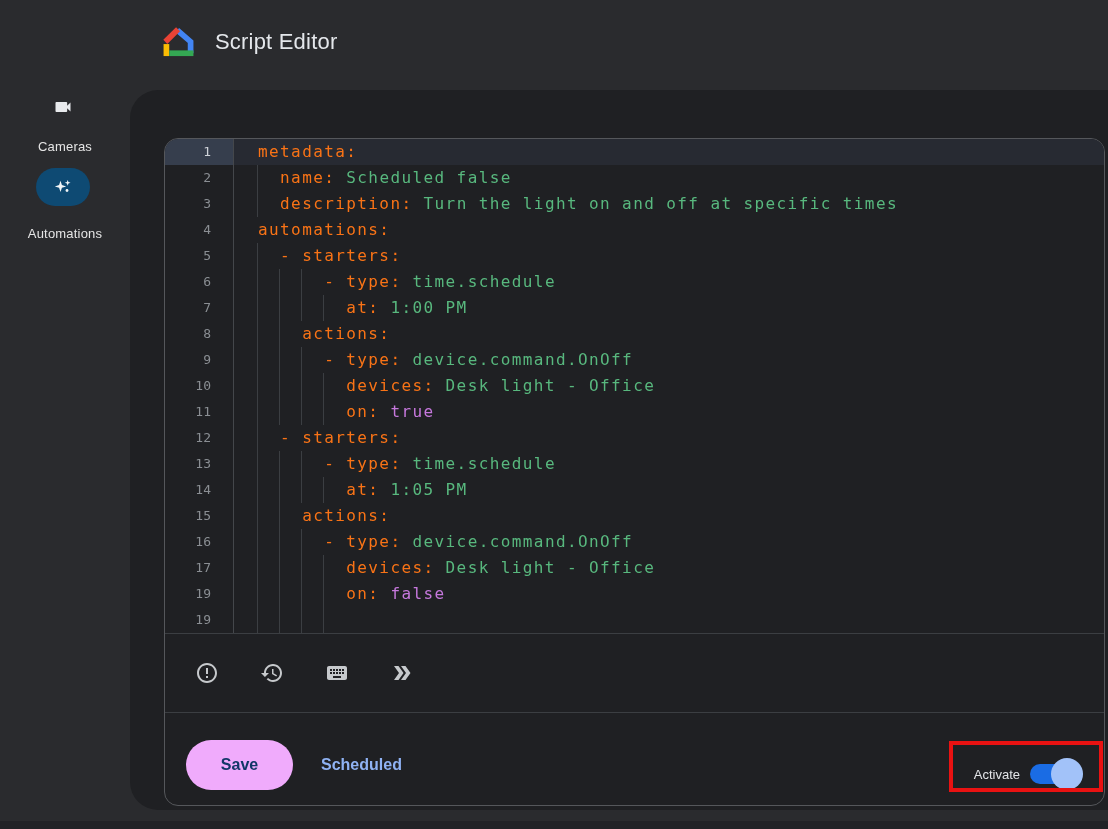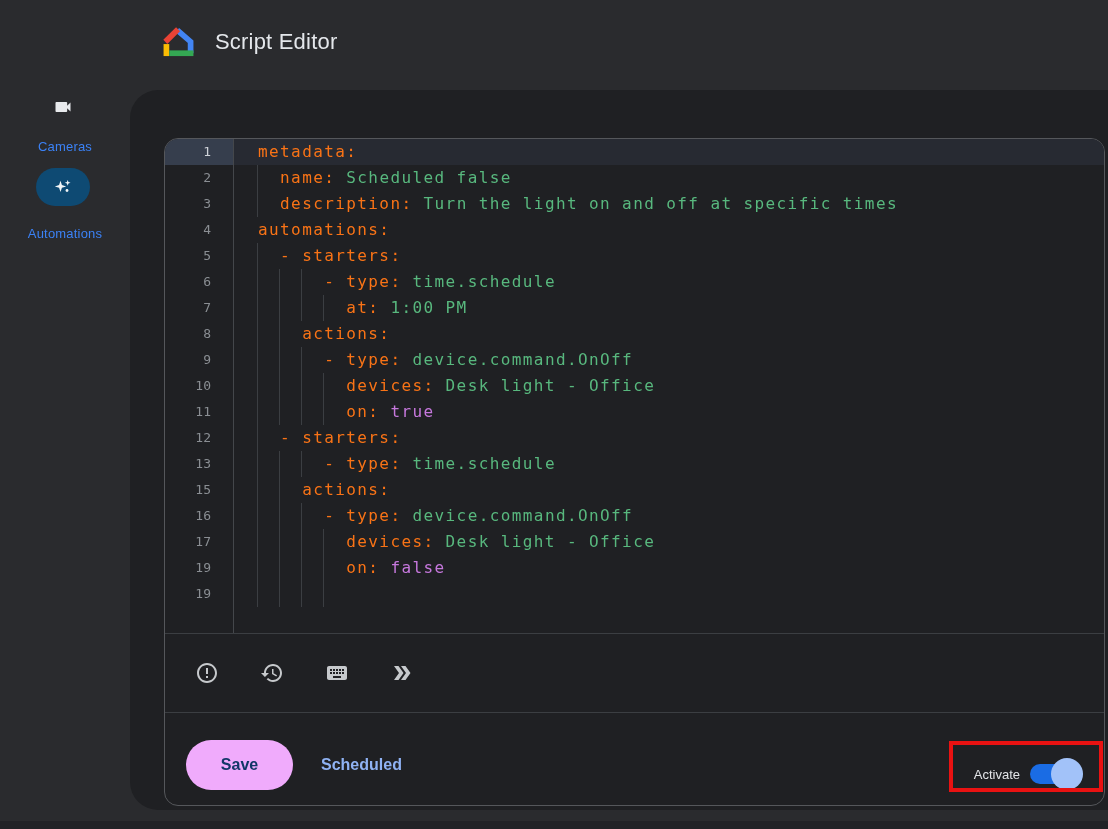--- a/index.html
+++ b/index.html
@@ -14,21 +14,21 @@
   
   .app-logo { position:absolute; left:162px; top:25px; width:33px; height:33px; }
   .app-title {
     position:absolute; left:215px; top:29px;
     font-size:22px; font-weight:400; letter-spacing:.2px; color:#e4e7eb;
   }
 
   
   .sidebar { position:absolute; left:0; top:0; width:130px; height:829px; }
   .side-icon-cam { position:absolute; left:53px; top:97px; width:20px; height:20px; }
-  .side-label { position:absolute; left:0; width:130px; text-align:center; font-size:13px; color:#3b82f6; letter-spacing:.2px; }
+  .side-label { position:absolute; left:0; width:130px; text-align:center; font-size:13px; color:#e5e5e5; letter-spacing:.2px; }
   .lbl-cameras { top:139px; }
   .lbl-automations { top:226px; }
   .side-pill {
     position:absolute; left:36px; top:168px; width:54px; height:38px;
     border-radius:19px; background:#0e4a73; cursor:pointer;
     display:flex; align-items:center; justify-content:center;
   }
   .sidebar-item { cursor:pointer; }
 
   
@@ -184,20 +184,24 @@
       </div>
       <div class="code-line">
         <div class="gut">12</div>
         <div class="code"><span class="guide" style="left: 24px;"></span><span class="tk-plain">  </span><span class="tk-key">- starters:</span></div>
       </div>
       <div class="code-line">
         <div class="gut">13</div>
         <div class="code"><span class="guide" style="left: 24px;"></span><span class="guide" style="left: 46.06px;"></span><span class="guide" style="left: 68.12px;"></span><span class="tk-plain">      </span><span class="tk-key">- type:</span><span class="tk-plain"> </span><span class="tk-str">time.schedule</span></div>
       </div>
       <div class="code-line">
+        <div class="gut">14</div>
+        <div class="code"><span class="guide" style="left: 24px;"></span><span class="guide" style="left: 46.06px;"></span><span class="guide" style="left: 68.12px;"></span><span class="guide" style="left: 90.18px;"></span><span class="tk-plain">        </span><span class="tk-key">at:</span><span class="tk-plain"> </span><span class="tk-str">1:05 PM</span></div>
+      </div>
+      <div class="code-line">
         <div class="gut">15</div>
         <div class="code"><span class="guide" style="left: 24px;"></span><span class="guide" style="left: 46.06px;"></span><span class="tk-plain">    </span><span class="tk-key">actions:</span></div>
       </div>
       <div class="code-line">
         <div class="gut">16</div>
         <div class="code"><span class="guide" style="left: 24px;"></span><span class="guide" style="left: 46.06px;"></span><span class="guide" style="left: 68.12px;"></span><span class="tk-plain">      </span><span class="tk-key">- type:</span><span class="tk-plain"> </span><span class="tk-str">device.command.OnOff</span></div>
       </div>
       <div class="code-line">
         <div class="gut">17</div>
         <div class="code"><span class="guide" style="left: 24px;"></span><span class="guide" style="left: 46.06px;"></span><span class="guide" style="left: 68.12px;"></span><span class="guide" style="left: 90.18px;"></span><span class="tk-plain">        </span><span class="tk-key">devices:</span><span class="tk-plain"> </span><span class="tk-str">Desk light - Office</span></div>

